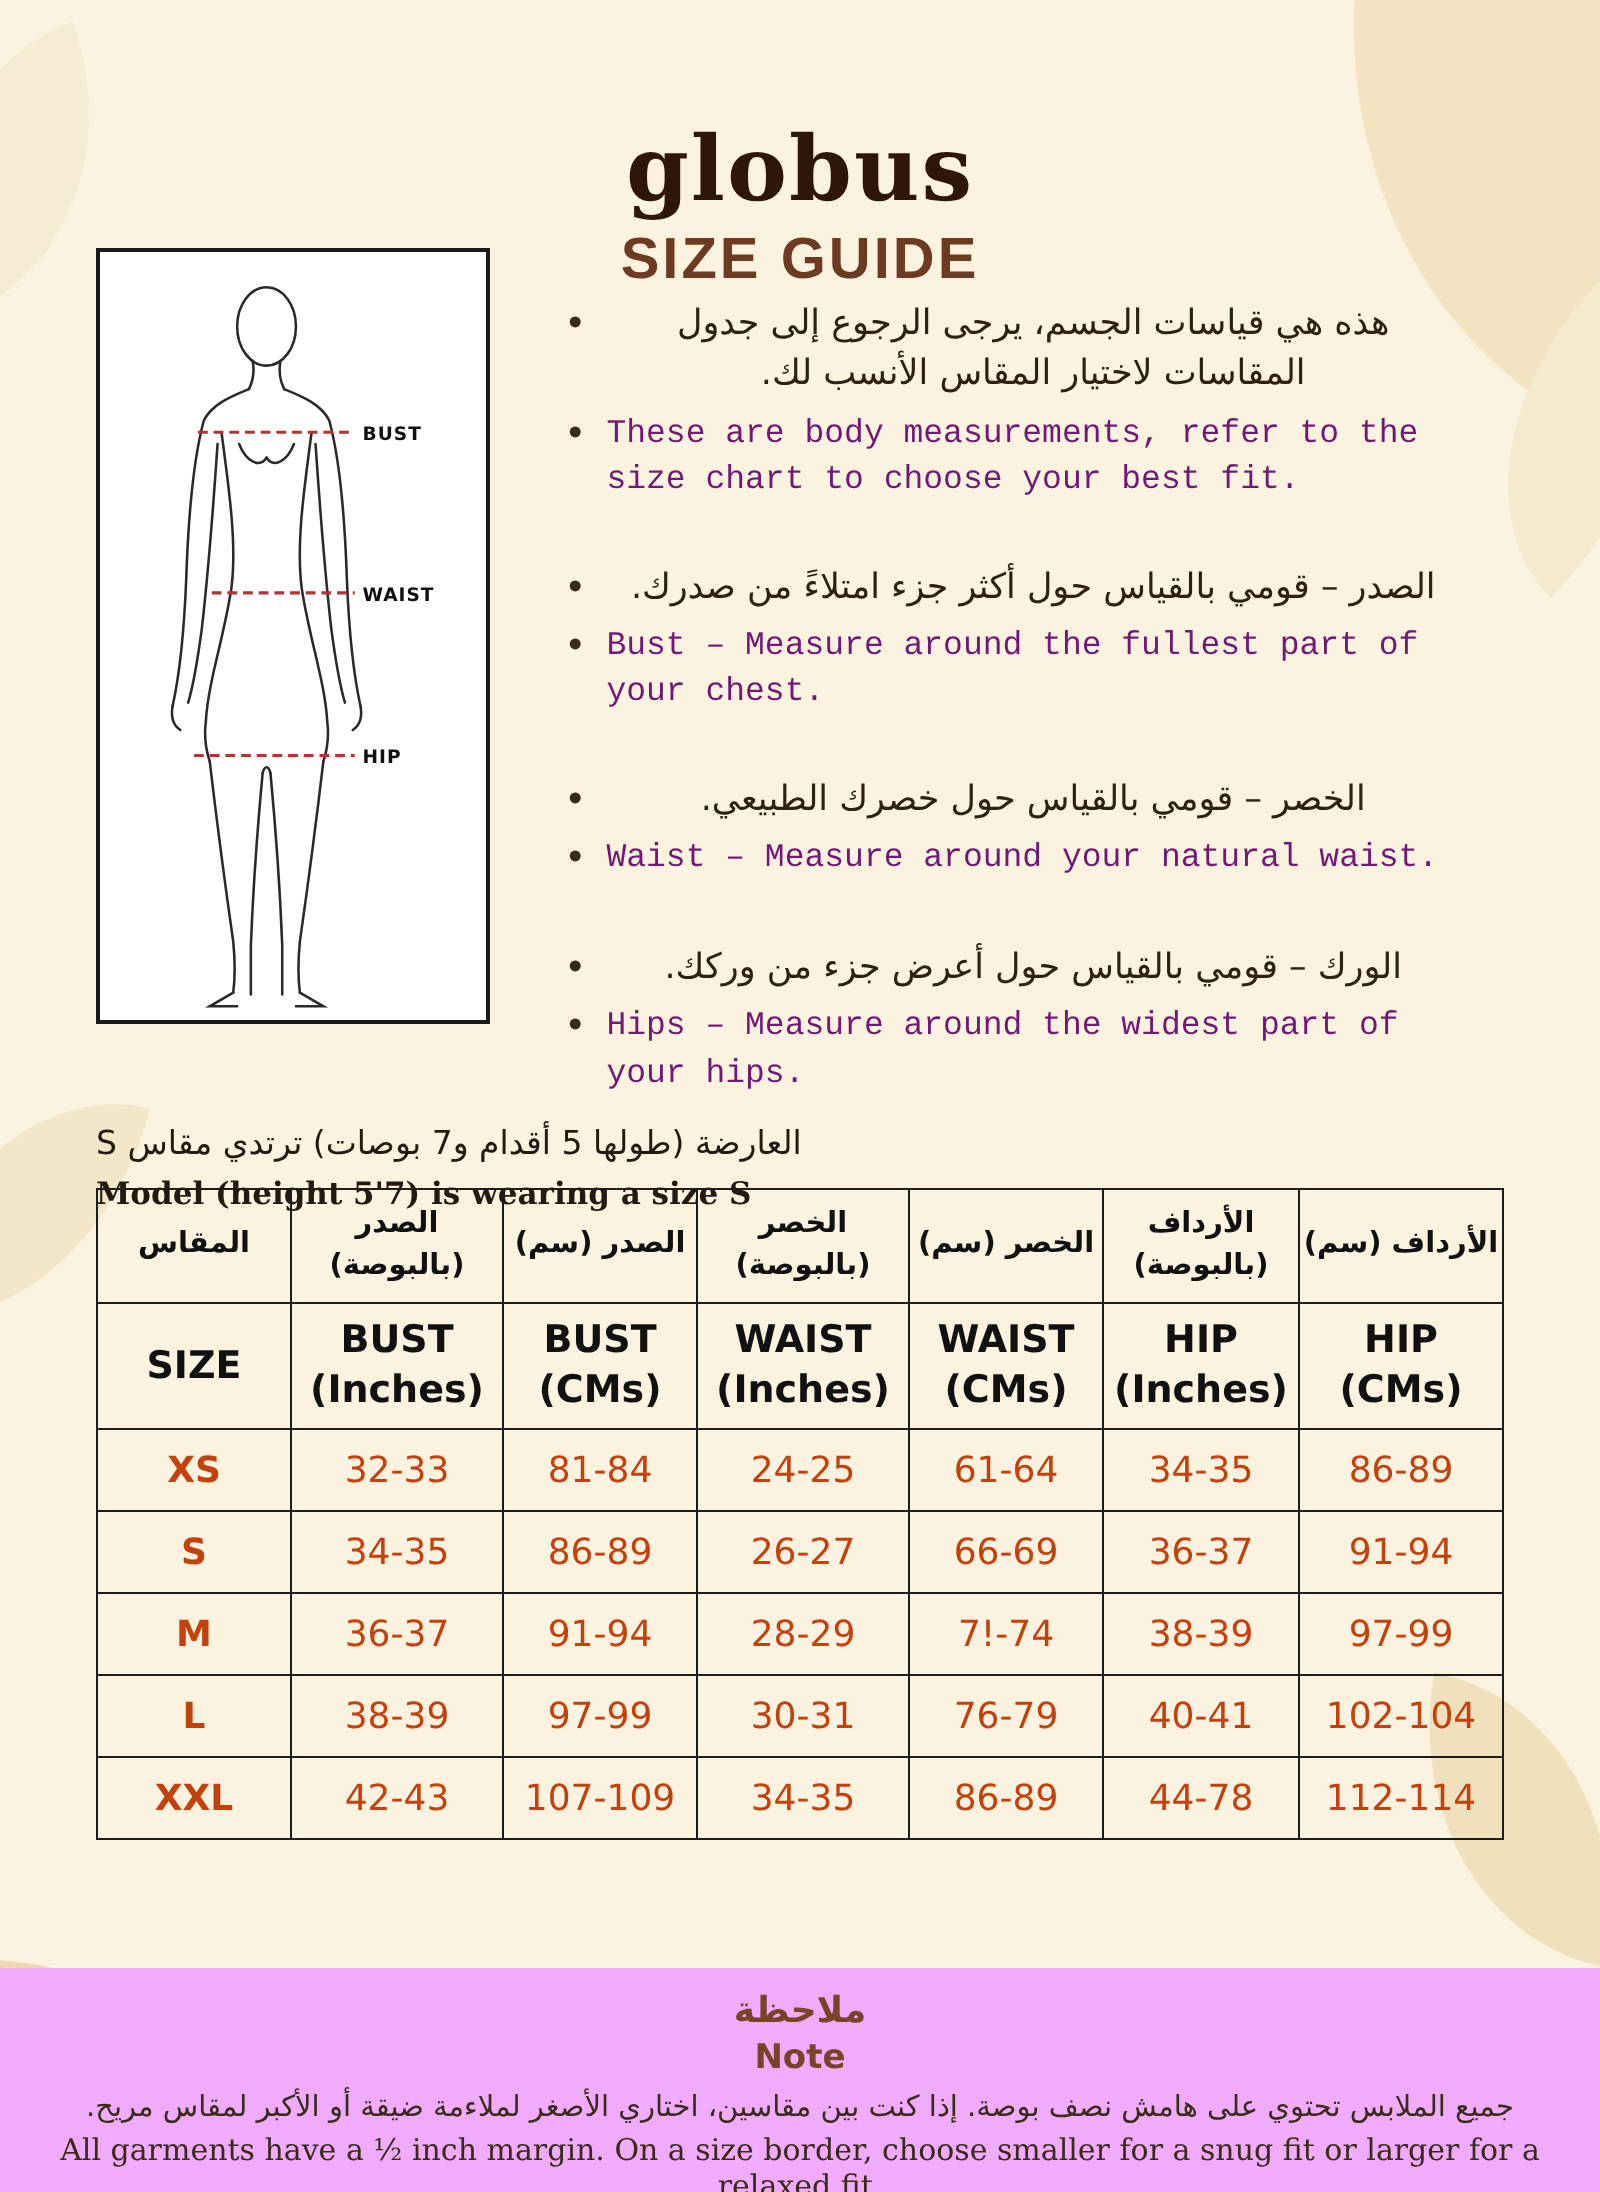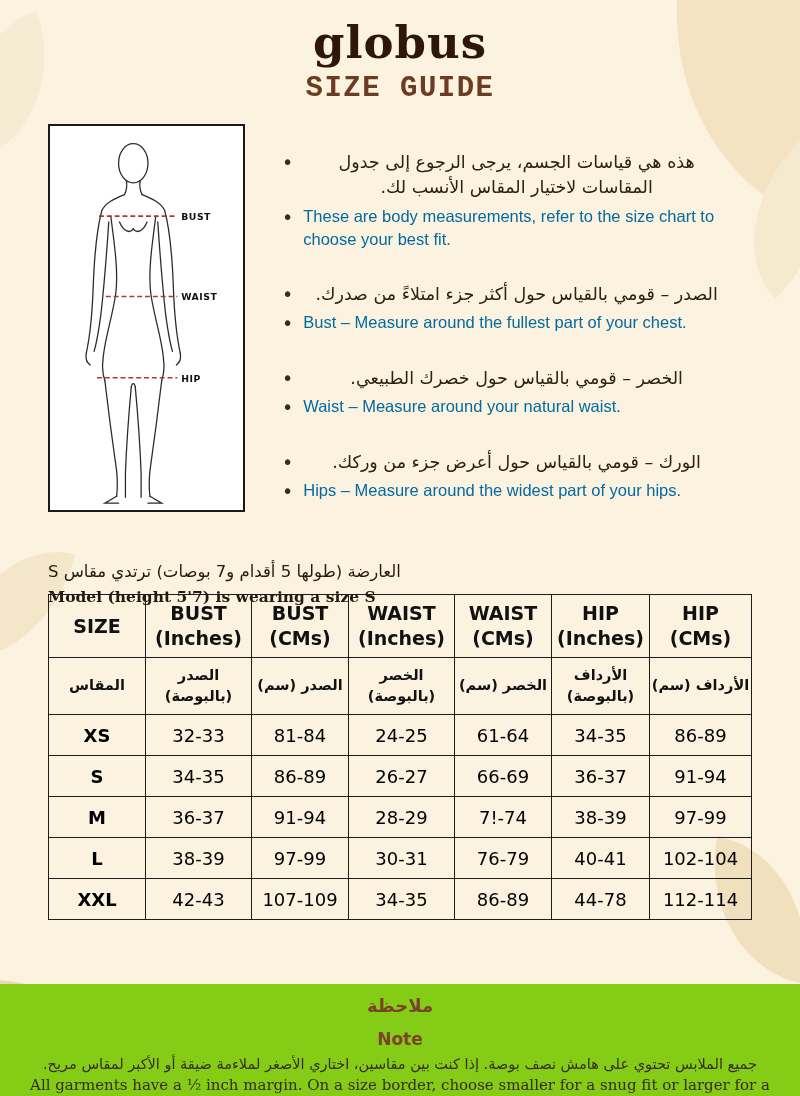--- a/index.html
+++ b/index.html
@@ -16,64 +16,64 @@
   .leaf.a{left:640px;top:-70px;width:220px;height:250px;background:#f3e3c3;border-radius:0 100% 0 100%;transform:rotate(25deg);}
   .leaf.b{left:742px;top:150px;width:95px;height:135px;background:#f5e9ce;border-radius:0 100% 0 100%;transform:rotate(45deg);}
   .leaf.c{left:-45px;top:25px;width:105px;height:120px;background:#f6ecd4;border-radius:100% 0 100% 0;transform:rotate(-20deg);}
   .leaf.d{left:-35px;top:540px;width:95px;height:130px;background:#f4e6c9;border-radius:100% 0 100% 0;transform:rotate(15deg);}
   .leaf.e{left:-55px;top:945px;width:155px;height:175px;background:#ecd9b2;border-radius:0 100% 0 100%;transform:rotate(-35deg);}
   .leaf.f{left:705px;top:845px;width:110px;height:130px;background:#f1e0bd;border-radius:0 100% 0 100%;transform:rotate(10deg);}
 
   .hdr{position:absolute;left:0;right:0;top:18px;text-align:center;z-index:1;}
   .logo{
     font-family:"DejaVu Serif", serif;
-    font-size:45px;font-weight:700;color:#2f160a;letter-spacing:1px;line-height:1.1;
+    font-size:45px;font-weight:700;color:#2f160a;letter-spacing:1px;line-height:1.1;margin-top:42px;
   }
   .guide-title{
-    font-family:Liberation Mono, monospace;
+    font-family:Liberation Sans, sans-serif;
     font-size:29px;font-weight:700;color:#6d3b22;letter-spacing:1.5px;margin-top:4px;
   }
 
   .figure-box{
     position:absolute;left:48px;top:124px;width:197px;height:388px;
     background:#ffffff;border:2px solid #1a1a1a;z-index:1;box-sizing:border-box;
   }
   .figure-box svg{display:block;width:100%;height:100%;}
   .fig-label{font-family:"DejaVu Sans",sans-serif;font-size:9.5px;font-weight:bold;fill:#111;letter-spacing:0.5px;}
 
   .tips{position:absolute;left:282px;top:150px;width:448px;z-index:1;}
   .tip-group{margin-bottom:30px;}
   .tip{display:flex;gap:10px;margin-bottom:4px;}
   .tip .dot{font-size:19px;line-height:1.3;color:#3a2a1a;flex:0 0 auto;}
   .tip .txt{flex:1;}
   .tip.ar .txt{direction:rtl;text-align:center;font-size:17.5px;line-height:1.45;color:#2e2013;}
-  .tip.en .txt{font-family:Liberation Sans, sans-serif;font-size:16.5px;line-height:1.42;color:#0369a1;}
+  .tip.en .txt{font-family:Liberation Mono, monospace;font-size:16.5px;line-height:1.42;color:#701a75;}
 
   .model-note{position:absolute;left:48px;top:533px;width:560px;z-index:1;}
   .model-note .ar{direction:rtl;text-align:left;font-size:16.5px;line-height:1.5;color:#241a10;margin-top:27px;}
   .model-note .en{font-family:"DejaVu Serif", serif;font-size:15.5px;font-weight:700;line-height:1.5;color:#241a10;}
 
   table.size-table{
     position:absolute;left:48px;top:594px;width:703px;z-index:1;
     border-collapse:collapse;table-layout:fixed;
   }
   .size-table th,.size-table td{
     border:1.5px solid #1c1c1c;text-align:center;vertical-align:middle;padding:0;
   }
   .size-table th.h-en{height:62px;font-size:19px;font-weight:700;color:#111;white-space:pre-line;line-height:1.3;}
   .size-table th.h-ar{height:56px;font-size:14.5px;font-weight:700;color:#111;white-space:pre-line;line-height:1.45;}
-  .size-table tbody td{height:40px;font-size:18px;color:#000000;}
+  .size-table tbody td{height:40px;font-size:18px;color:#c2410c;}
   .size-table td.size-col{font-weight:700;}
 
   .note-band{
     position:absolute;left:0;top:984px;width:800px;height:112px;
-    background:#84cc16;z-index:1;text-align:center;
+    background:#f0abfc;z-index:1;text-align:center;
   }
   .note-title-ar{font-size:18px;font-weight:700;color:#7a4227;margin-top:11px;direction:rtl;}
-  .note-title-en{font-size:17px;font-weight:700;color:#7a4227;margin-top:13px;}
+  .note-title-en{font-size:17px;font-weight:700;color:#7a4227;margin-top:3px;}
   .note-body-ar{direction:rtl;font-size:14.5px;color:#3a2a1a;margin-top:7px;}
   .note-body-en{font-family:"DejaVu Serif", serif;font-size:15px;color:#3a2a1a;margin-top:4px;}
 </style>
 </head>
 <body>
 
 <div class="page">
 
   <div class="leaf a"></div>
   <div class="leaf b"></div>
@@ -175,46 +175,46 @@
       <col style="width:97px">
         <col style="width:106px">
         <col style="width:97px">
       <col style="width:106px">
         <col style="width:97px">
         <col style="width:98px">
         <col style="width:102px">
     </colgroup>
     <thead>
       <tr>
+        <th class="h-ar" dir="rtl">المقاس</th>
+        <th class="h-ar" dir="rtl">الصدر
+(بالبوصة)</th>
+        <th class="h-ar" dir="rtl">الصدر (سم)</th>
+        <th class="h-ar" dir="rtl">الخصر
+(بالبوصة)</th>
+        <th class="h-ar" dir="rtl">الخصر (سم)</th>
+        <th class="h-ar" dir="rtl">الأرداف
+(بالبوصة)</th>
+        <th class="h-ar" dir="rtl">الأرداف (سم)</th>
+      </tr>
+      <tr>
         <th class="h-en">SIZE</th>
         <th class="h-en">BUST
 (Inches)</th>
         <th class="h-en">BUST
 (CMs)</th>
         <th class="h-en">WAIST
 (Inches)</th>
         <th class="h-en">WAIST
 (CMs)</th>
         <th class="h-en">HIP
 (Inches)</th>
         <th class="h-en">HIP
 (CMs)</th>
       </tr>
-      <tr>
-        <th class="h-ar" dir="rtl">المقاس</th>
-        <th class="h-ar" dir="rtl">الصدر
-(بالبوصة)</th>
-        <th class="h-ar" dir="rtl">الصدر (سم)</th>
-        <th class="h-ar" dir="rtl">الخصر
-(بالبوصة)</th>
-        <th class="h-ar" dir="rtl">الخصر (سم)</th>
-        <th class="h-ar" dir="rtl">الأرداف
-(بالبوصة)</th>
-        <th class="h-ar" dir="rtl">الأرداف (سم)</th>
-      </tr>
     </thead>
     <tbody>
       <tr>
         <td class="size-col">XS</td>
         <td>32-33</td>
         <td>81-84</td>
         <td>24-25</td>
         <td>61-64</td>
         <td>34-35</td>
         <td>86-89</td>

